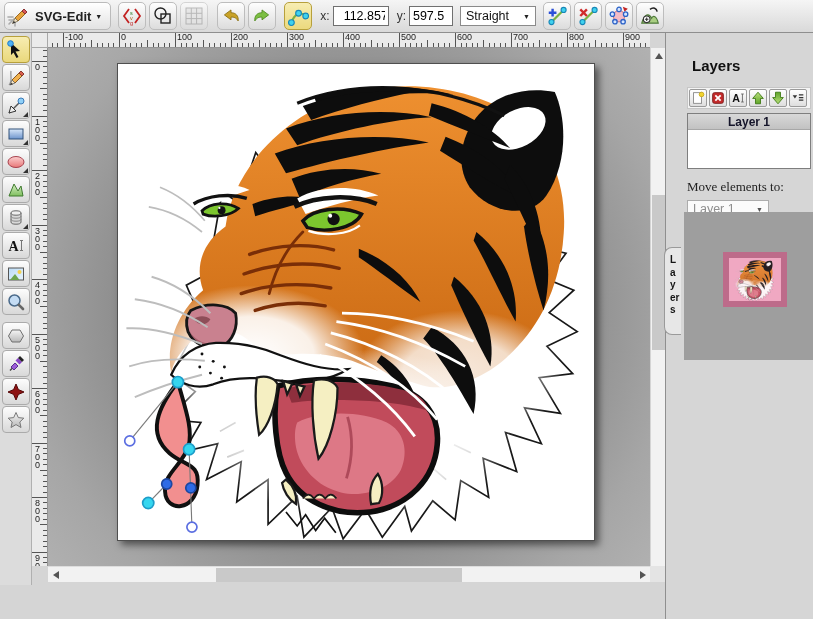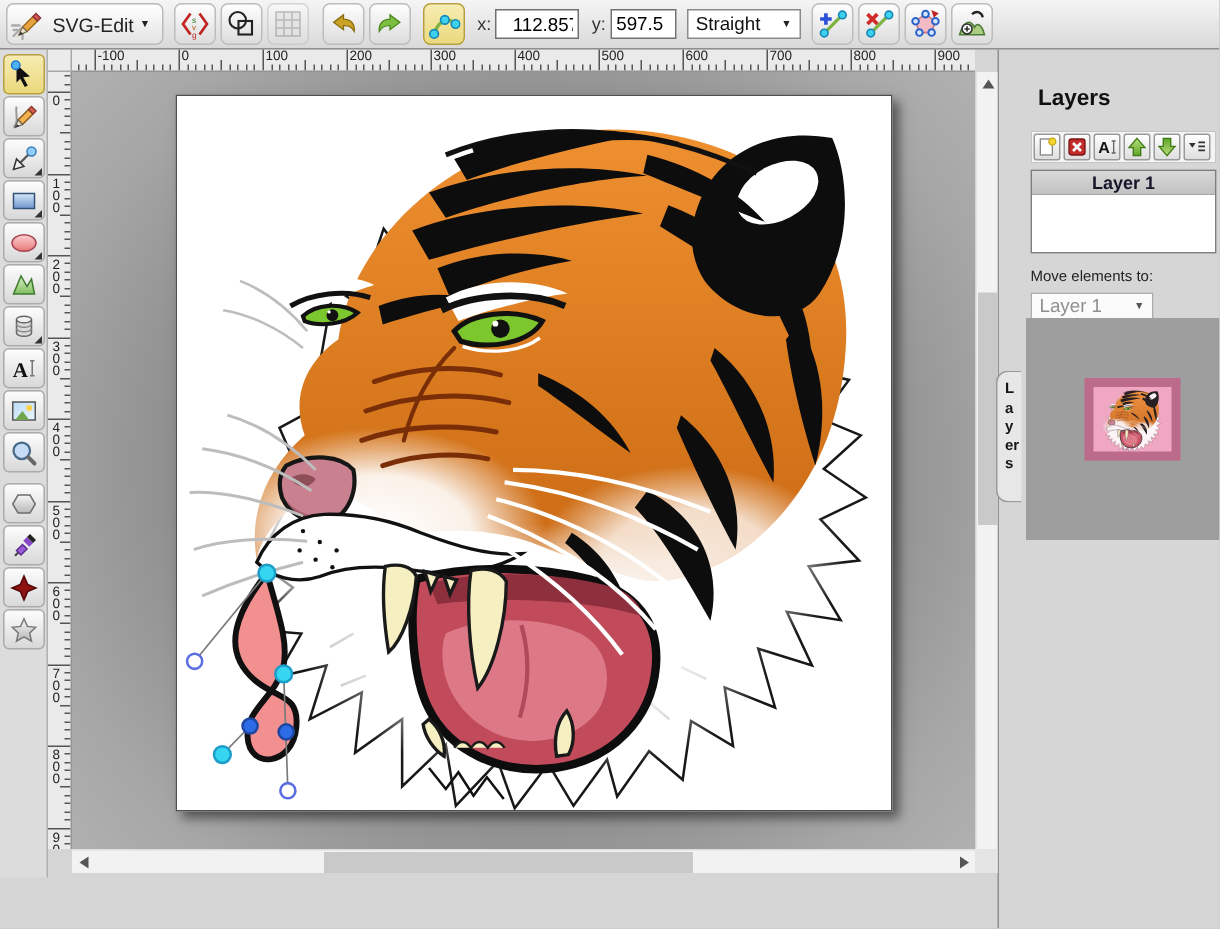--- a/index.html
+++ b/index.html
@@ -6,21 +6,21 @@
   *{box-sizing:border-box;}
   #app{position:relative;width:813px;height:619px;background:#D5D5D5;
        font-family:"Liberation Sans",sans-serif;overflow:hidden;user-select:none;}
 
   
   #topbar{position:absolute;left:0;top:0;width:813px;height:33px;
     background:linear-gradient(#F5F5F5,#D9D9D9);border-bottom:1px solid #8E8E8E;
     display:flex;align-items:center;gap:3px;padding:0 4px;z-index:8;}
   .menu-btn{display:flex;align-items:center;gap:4px;height:28px;padding:0 8px 0 2px;
     border:1px solid #BBB;border-radius:5px;background:linear-gradient(#FFF,#E3E3E3);
-    font-weight:normal;font-size:13px;color:#222;cursor:pointer;}
+    font-weight:bold;font-size:13px;color:#222;cursor:pointer;}
   .caret{font-size:7px;color:#222;}
   .tb{width:28px;height:28px;display:flex;align-items:center;justify-content:center;
     border:1px solid #BDBDBD;border-radius:5px;background:linear-gradient(#FEFEFE,#DCDCDC);padding:0;cursor:pointer;}
   .tb.active{background:linear-gradient(#F7EDB2,#EBD97E);border-color:#B7A03C;}
   .tb.disabled{opacity:.55;}
   .lbl{font-size:12px;color:#333;margin-left:5px;}
   input.coord{height:20px;border:1px solid #707070;font-size:12.5px;padding:0 3px;font-family:inherit;background:#fff;}
   #xinput{width:56px;padding-left:10px;} #yinput{width:44px;}
   .select-box{height:20px;background:#fff;border:1px solid #8A8A8A;display:flex;align-items:center;
     justify-content:space-between;padding:0 5px;font-size:12.5px;width:76px;color:#111;margin-left:4px;cursor:pointer;}
@@ -71,21 +71,21 @@
   
   #rightpanel{position:absolute;left:665px;top:33px;width:148px;height:586px;background:#D6D6D6;
     border-left:1px solid #8F8F8F;z-index:5;}
   #lp-title{margin:24px 0 0 26px;font-size:15px;font-weight:bold;color:#101010;}
   .lp-toolbar{display:flex;gap:2px;margin:13px 0 0 21px;background:#F4F4F4;border:1px solid #C6C6C6;padding:1px;width:124px;}
   .lp-btn{width:18px;height:18px;border:1px solid #9A9A9A;border-radius:2px;
     background:linear-gradient(#FFF,#DEDEDE);display:flex;align-items:center;justify-content:center;padding:0;cursor:pointer;}
   .layer-list{margin:4px 0 0 21px;width:124px;height:56px;border:1px solid #7E7E7E;background:#fff;}
   .layer-row{height:16px;background:linear-gradient(#D8D8D8,#C2C2C2);border-bottom:1px solid #A7A7A7;
     font-size:12px;font-weight:bold;color:#15152A;text-align:center;line-height:16px;cursor:pointer;}
-  .move-label{margin:10px 0 0 21px;font-size:10px;color:#222;}
+  .move-label{margin:10px 0 0 21px;font-size:13px;color:#222;font-family:Liberation Serif, serif;}
   .move-select{margin:5px 0 0 21px;width:82px;height:18px;background:#FBFBFB;border:1px solid #ACACAC;
     display:flex;align-items:center;justify-content:space-between;padding:0 5px;font-size:12.5px;color:#8F8F8F;cursor:pointer;}
   .preview-zone{position:absolute;left:18px;top:179px;width:130px;height:148px;background:#9E9E9E;}
   .thumb{position:absolute;left:39px;top:40px;width:64px;height:55px;background:#BD6B8A;
     display:flex;align-items:center;justify-content:center;cursor:pointer;}
   .thumb-inner{width:52px;height:43px;background:#F0A8C2;display:flex;align-items:center;justify-content:center;}
   #flap{position:absolute;left:664px;top:247px;width:17px;height:88px;background:#E7E7E7;
     border:1px solid #9A9A9A;border-right:none;border-radius:8px 0 0 8px;
     font-size:10px;font-weight:bold;color:#161616;line-height:12.5px;padding:6px 0 0 5px;
     word-break:break-all;z-index:9;cursor:pointer;}

